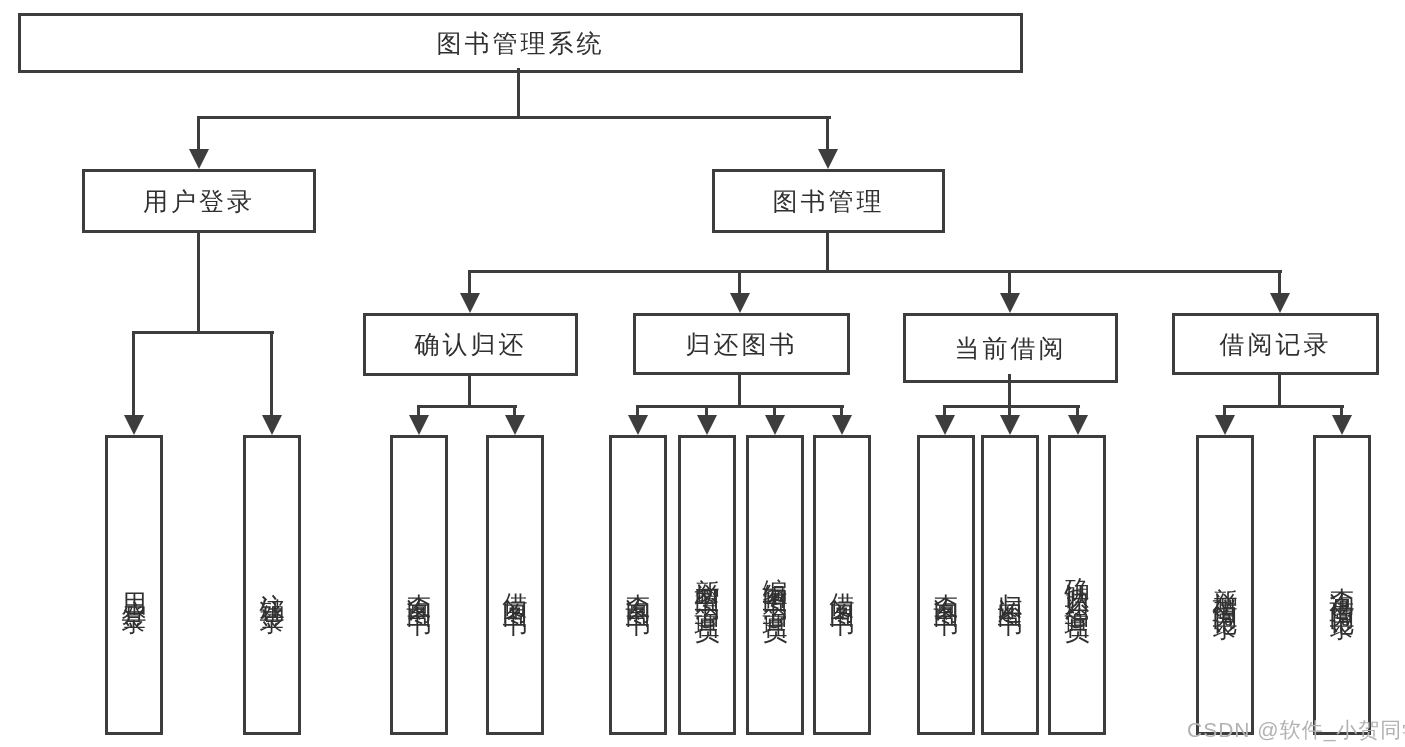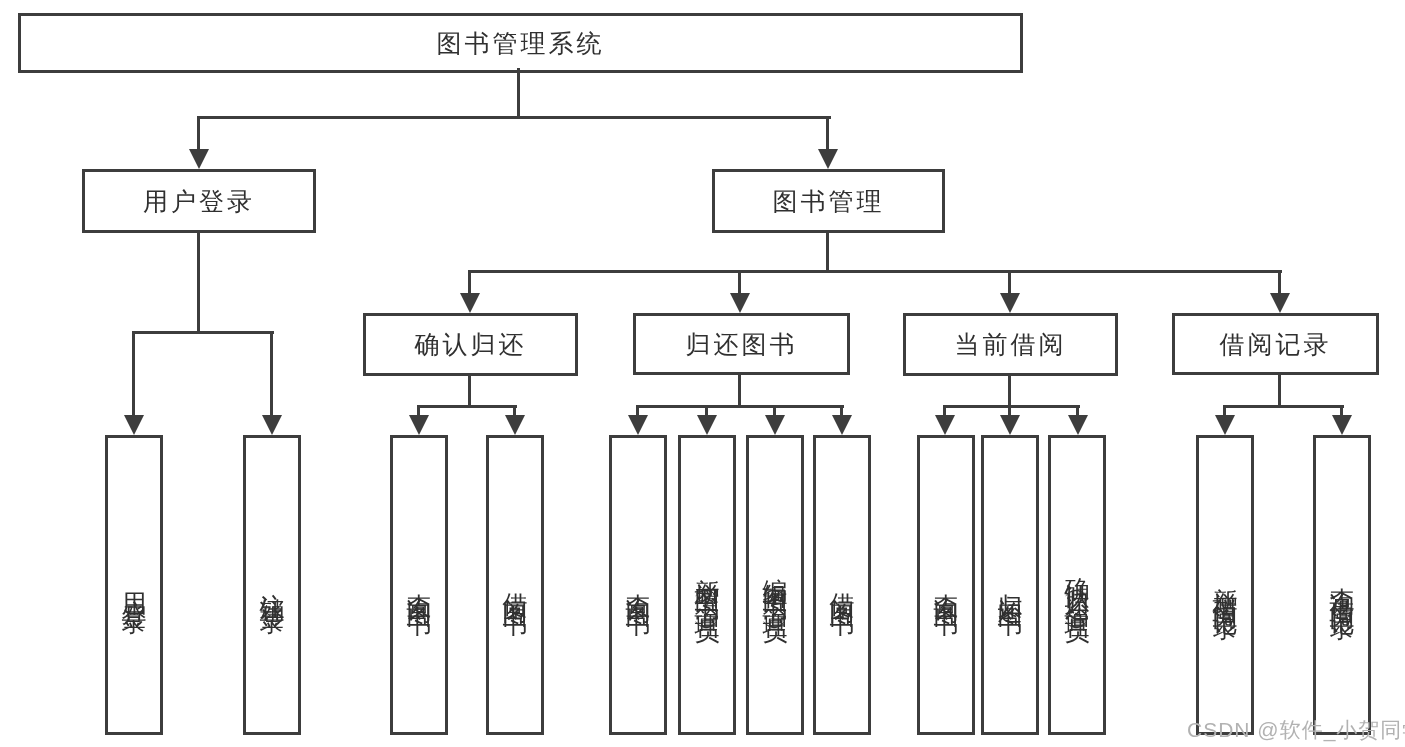--- a/index.html
+++ b/index.html
@@ -26,21 +26,21 @@
   .watermark{
     position:absolute;left:1187px;top:716px;font-size:21px;letter-spacing:1px;
     color:#b2b2b2;white-space:nowrap;
   }
   
   #n-root{left:18px;top:13px;width:1005px;height:60px;}
   #n-user-login{left:82px;top:169px;width:234px;height:64px;}
   #n-book-mgmt{left:712px;top:169px;width:233px;height:64px;}
   #n-new-book-rec{left:363px;top:313px;width:215px;height:63px;}
   #n-book-borrow{left:633px;top:313px;width:217px;height:62px;}
-  #n-current-borrow{left:903px;top:313px;width:215px;height:63px;}
+  #n-current-borrow{left:903px;top:313px;width:215px;height:70px;}
   #n-borrow-records{left:1172px;top:313px;width:207px;height:62px;}
   .leaf{top:435px;width:58px;height:300px;}
   #l-user-login{left:105px;}
   #l-logout{left:243px;}
   #l-rec-query{left:390px;}
   #l-rec-borrow{left:486px;}
   #l-bb-query{left:609px;}
   #l-bb-add{left:678px;}
   #l-bb-edit{left:746px;}
   #l-bb-borrow{left:813px;}

